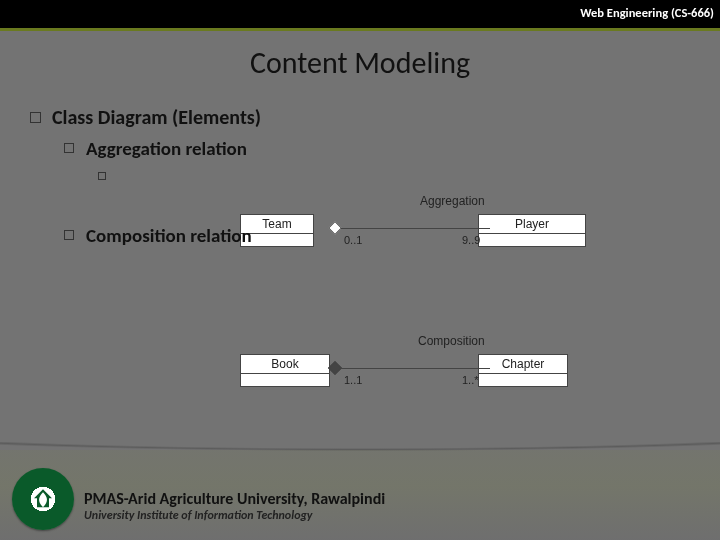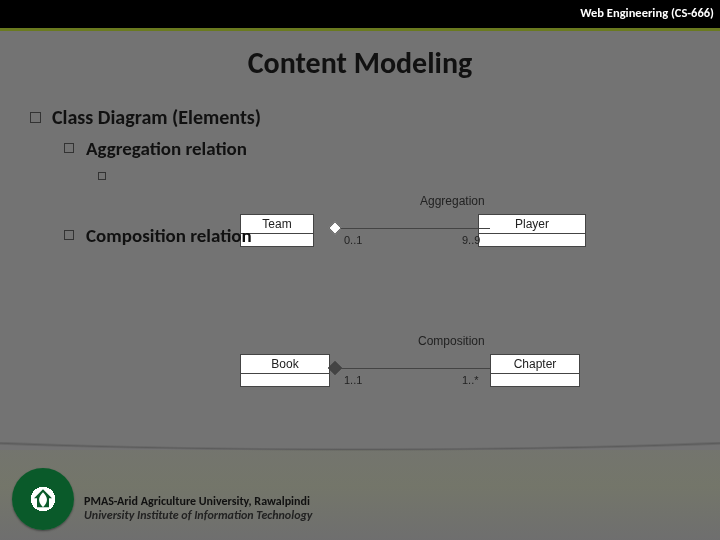--- a/index.html
+++ b/index.html
@@ -1,21 +1,21 @@
 <!DOCTYPE html>
 <html><head>
 <meta charset="utf-8">
 <style>
   * { box-sizing: border-box; margin: 0; padding: 0; }
   html, body { width: 720px; height: 540px; font-family: "Calibri", "Segoe UI", Arial, sans-serif; background: #fff; overflow: hidden; }
   .slide { position: relative; width: 720px; height: 540px; background: #737373; }
   .topbar { position: absolute; top: 0; left: 0; right: 0; height: 28px; background: #000; }
   .topbar-accent { position: absolute; top: 28px; left: 0; right: 0; height: 3px; background: #6a7a1f; }
   .course-label { position: absolute; top: 5px; right: 6px; color: #fff; font-size: 12.5px; font-weight: 600; }
-  .title { position: absolute; top: 44px; left: 0; right: 0; text-align: center; font-size: 30px; font-weight: 700; color: #111; }
+  .title { position: absolute; top: 44px; left: 0; right: 0; text-align: center; font-size: 30px; font-weight: 400; color: #111; }
   .content { position: absolute; top: 95px; left: 30px; right: 20px; }
   .bullet { position: relative; padding-left: 22px; font-size: 20px; font-weight: 700; color: #111; margin-top: 10px; }
   .bullet.l2 { margin-left: 34px; font-size: 19px; margin-top: 8px; }
   .bullet.l3 { margin-left: 68px; font-size: 17.5px; font-weight: 600; margin-top: 6px; }
   .sq { position: absolute; left: 0; width: 11px; height: 11px; border: 1.5px solid #333; background: transparent; }
   .bullet.l1 .sq { top: 7px; }
   .bullet.l2 .sq { top: 6px; width: 10px; height: 10px; }
   .bullet.l3 .sq { top: 6px; width: 8px; height: 8px; border-width: 1.2px; }
   .l2-gap { margin-top: 24px; }
 
@@ -30,21 +30,21 @@
   .diamond { position: absolute; width: 10px; height: 10px; transform: rotate(45deg); border: 1px solid #444; }
   .diamond.hollow { background: #fff; }
   .diamond.filled { background: #444; }
 
   
   .footer-band { position: absolute; left: 0; right: 0; bottom: 0; height: 90px; background: linear-gradient(180deg, rgba(120,135,50,0.08) 0%, rgba(120,135,50,0.14) 40%, rgba(0,0,0,0.04) 100%); }
   .footer-curve { position: absolute; left: 0; right: 0; bottom: 70px; height: 28px; background: radial-gradient(120% 140% at 50% -60%, rgba(0,0,0,0.0) 58%, rgba(0,0,0,0.20) 62%, rgba(0,0,0,0.0) 66%); }
   .seal { position: absolute; left: 12px; bottom: 10px; width: 62px; height: 62px; border-radius: 50%; background: radial-gradient(circle at 50% 50%, #fff 0 28%, #0a5a2a 28% 100%); box-shadow: 0 1px 2px rgba(0,0,0,.4); display: flex; align-items: center; justify-content: center; }
   .seal svg { width: 30px; height: 24px; }
   .footer-text { position: absolute; left: 84px; bottom: 18px; }
-  .ft1 { font-size: 12px; font-weight: 700; color: #111; }
+  .ft1 { font-size: 16px; font-weight: 700; color: #111; }
   .ft2 { font-size: 12px; font-style: italic; font-weight: 700; color: #222; }
 </style>
 </head>
 <body>
 
 <div class="slide">
   <div class="topbar"></div>
   <div class="topbar-accent"></div>
   <div class="course-label">Web Engineering (CS-666)</div>
 
@@ -83,21 +83,21 @@
       <span class="sq"></span>
       <span>Composition relation</span>
     </div>
 
     <div class="diagram" style="left:210px; top:245px; width:340px; height:70px;">
       <div class="rel-label" style="left:178px; top:-6px;">Composition</div>
       <div class="uml-box" style="left:0; top:14px; width:90px;">
         <div class="name">Book</div>
         <div class="body"></div>
       </div>
-      <div class="uml-box" style="left:250px; top:14px; width:90px;">
+      <div class="uml-box" style="left:238px; top:14px; width:90px;">
         <div class="name">Chapter</div>
         <div class="body"></div>
       </div>
       <div class="diamond filled" style="left:90px; top:23px;"></div>
       <div class="line" style="left:101px; top:28px; width:149px;"></div>
       <div class="mult" style="left:104px; top:34px;">1..1</div>
       <div class="mult" style="left:222px; top:34px;">1..*</div>
     </div>
   </div>
 

